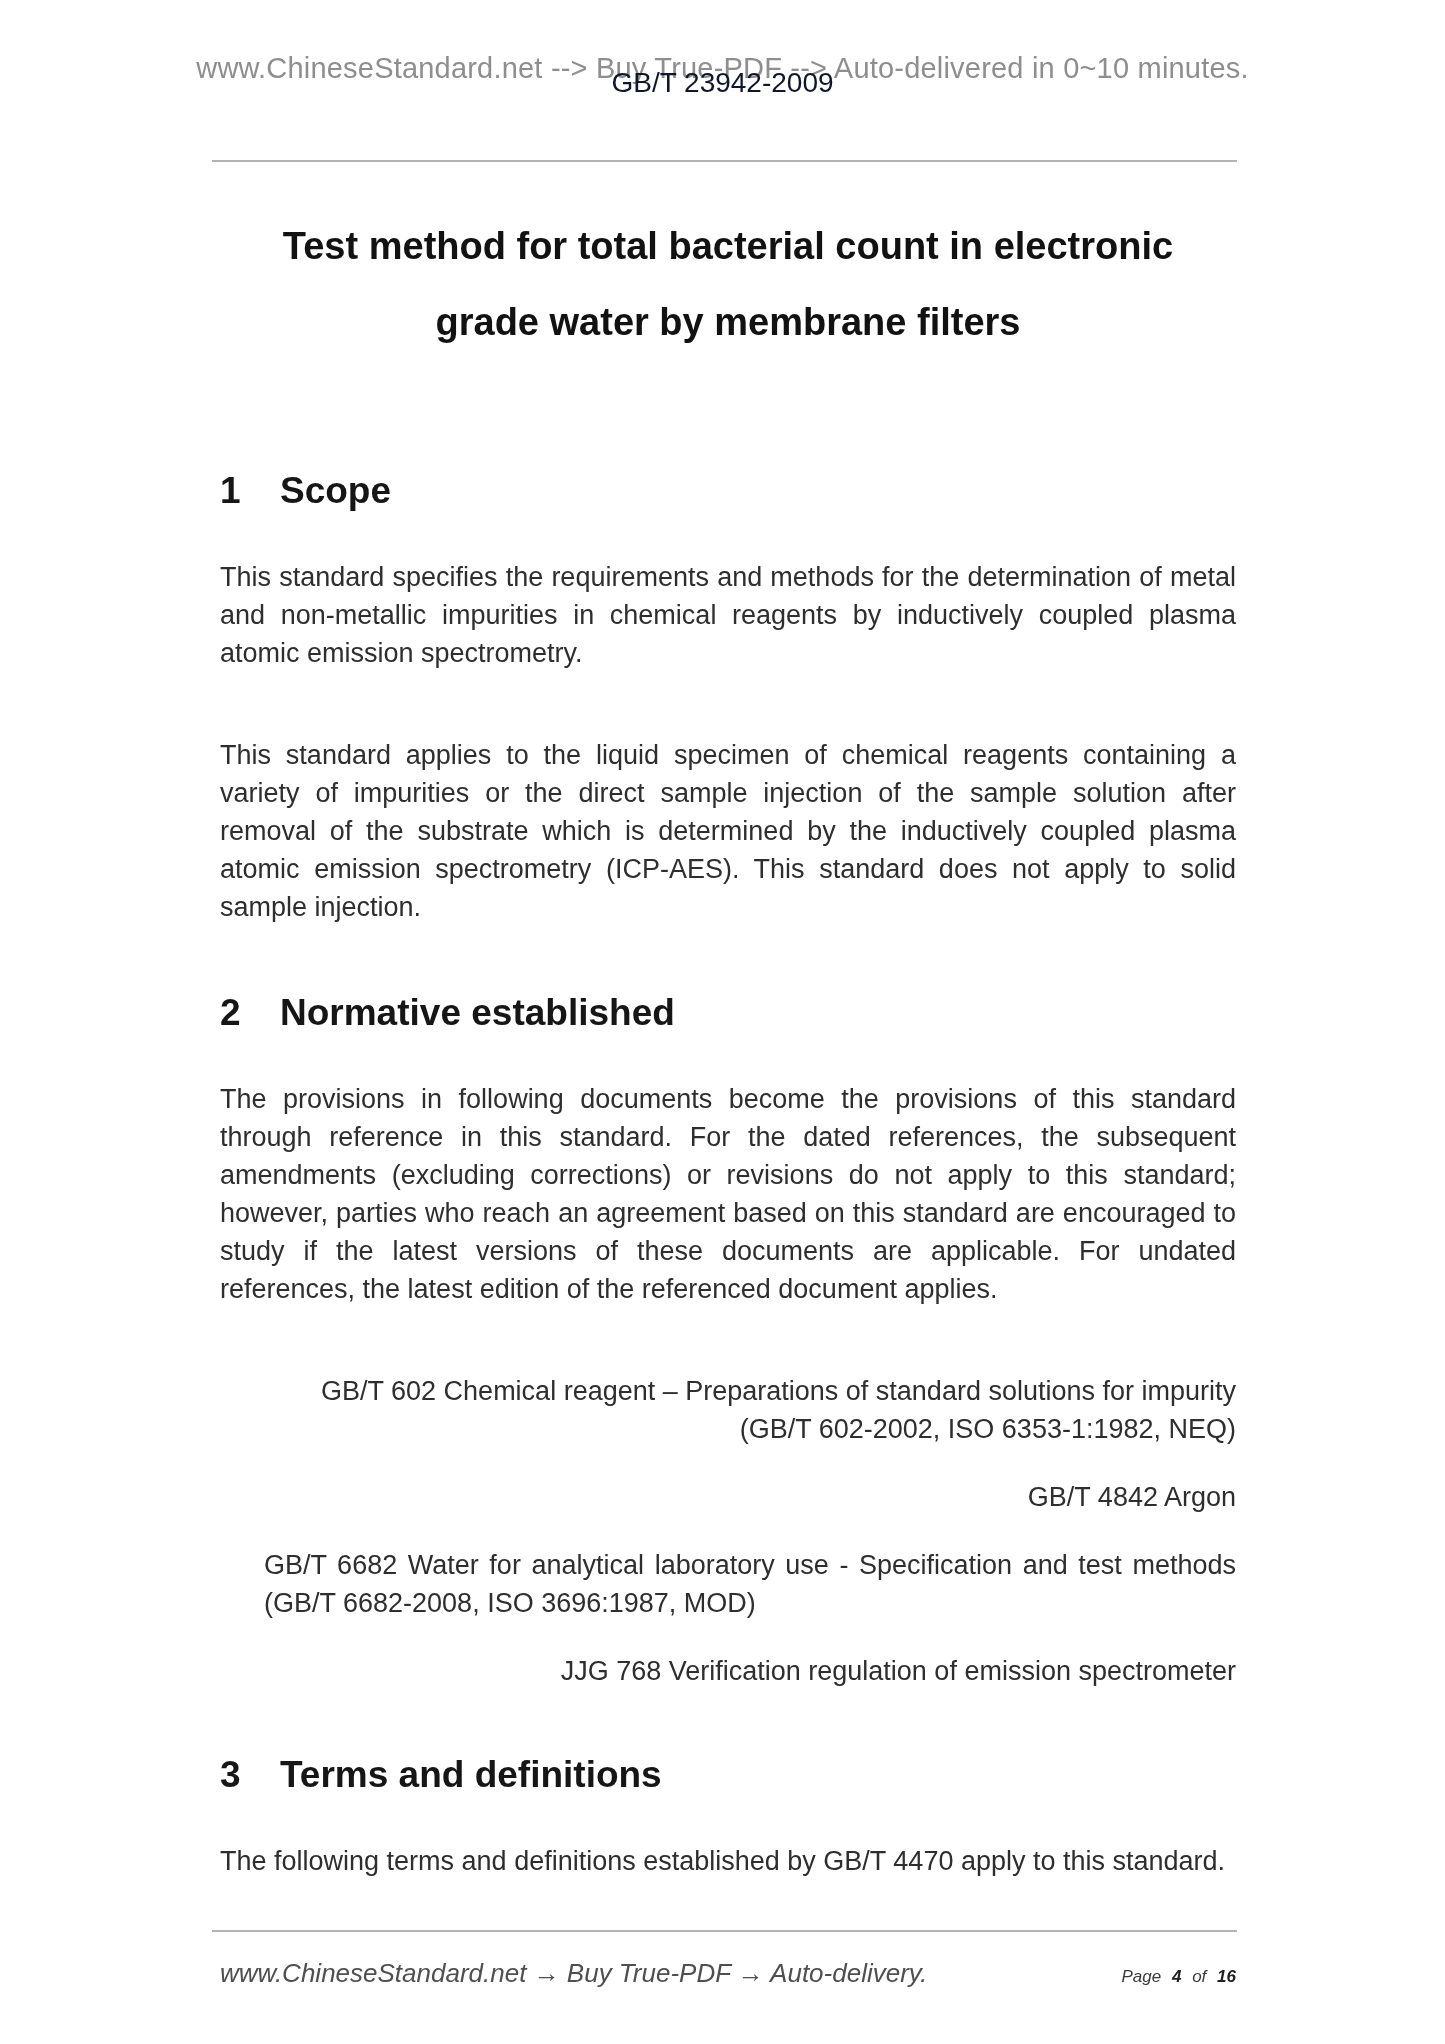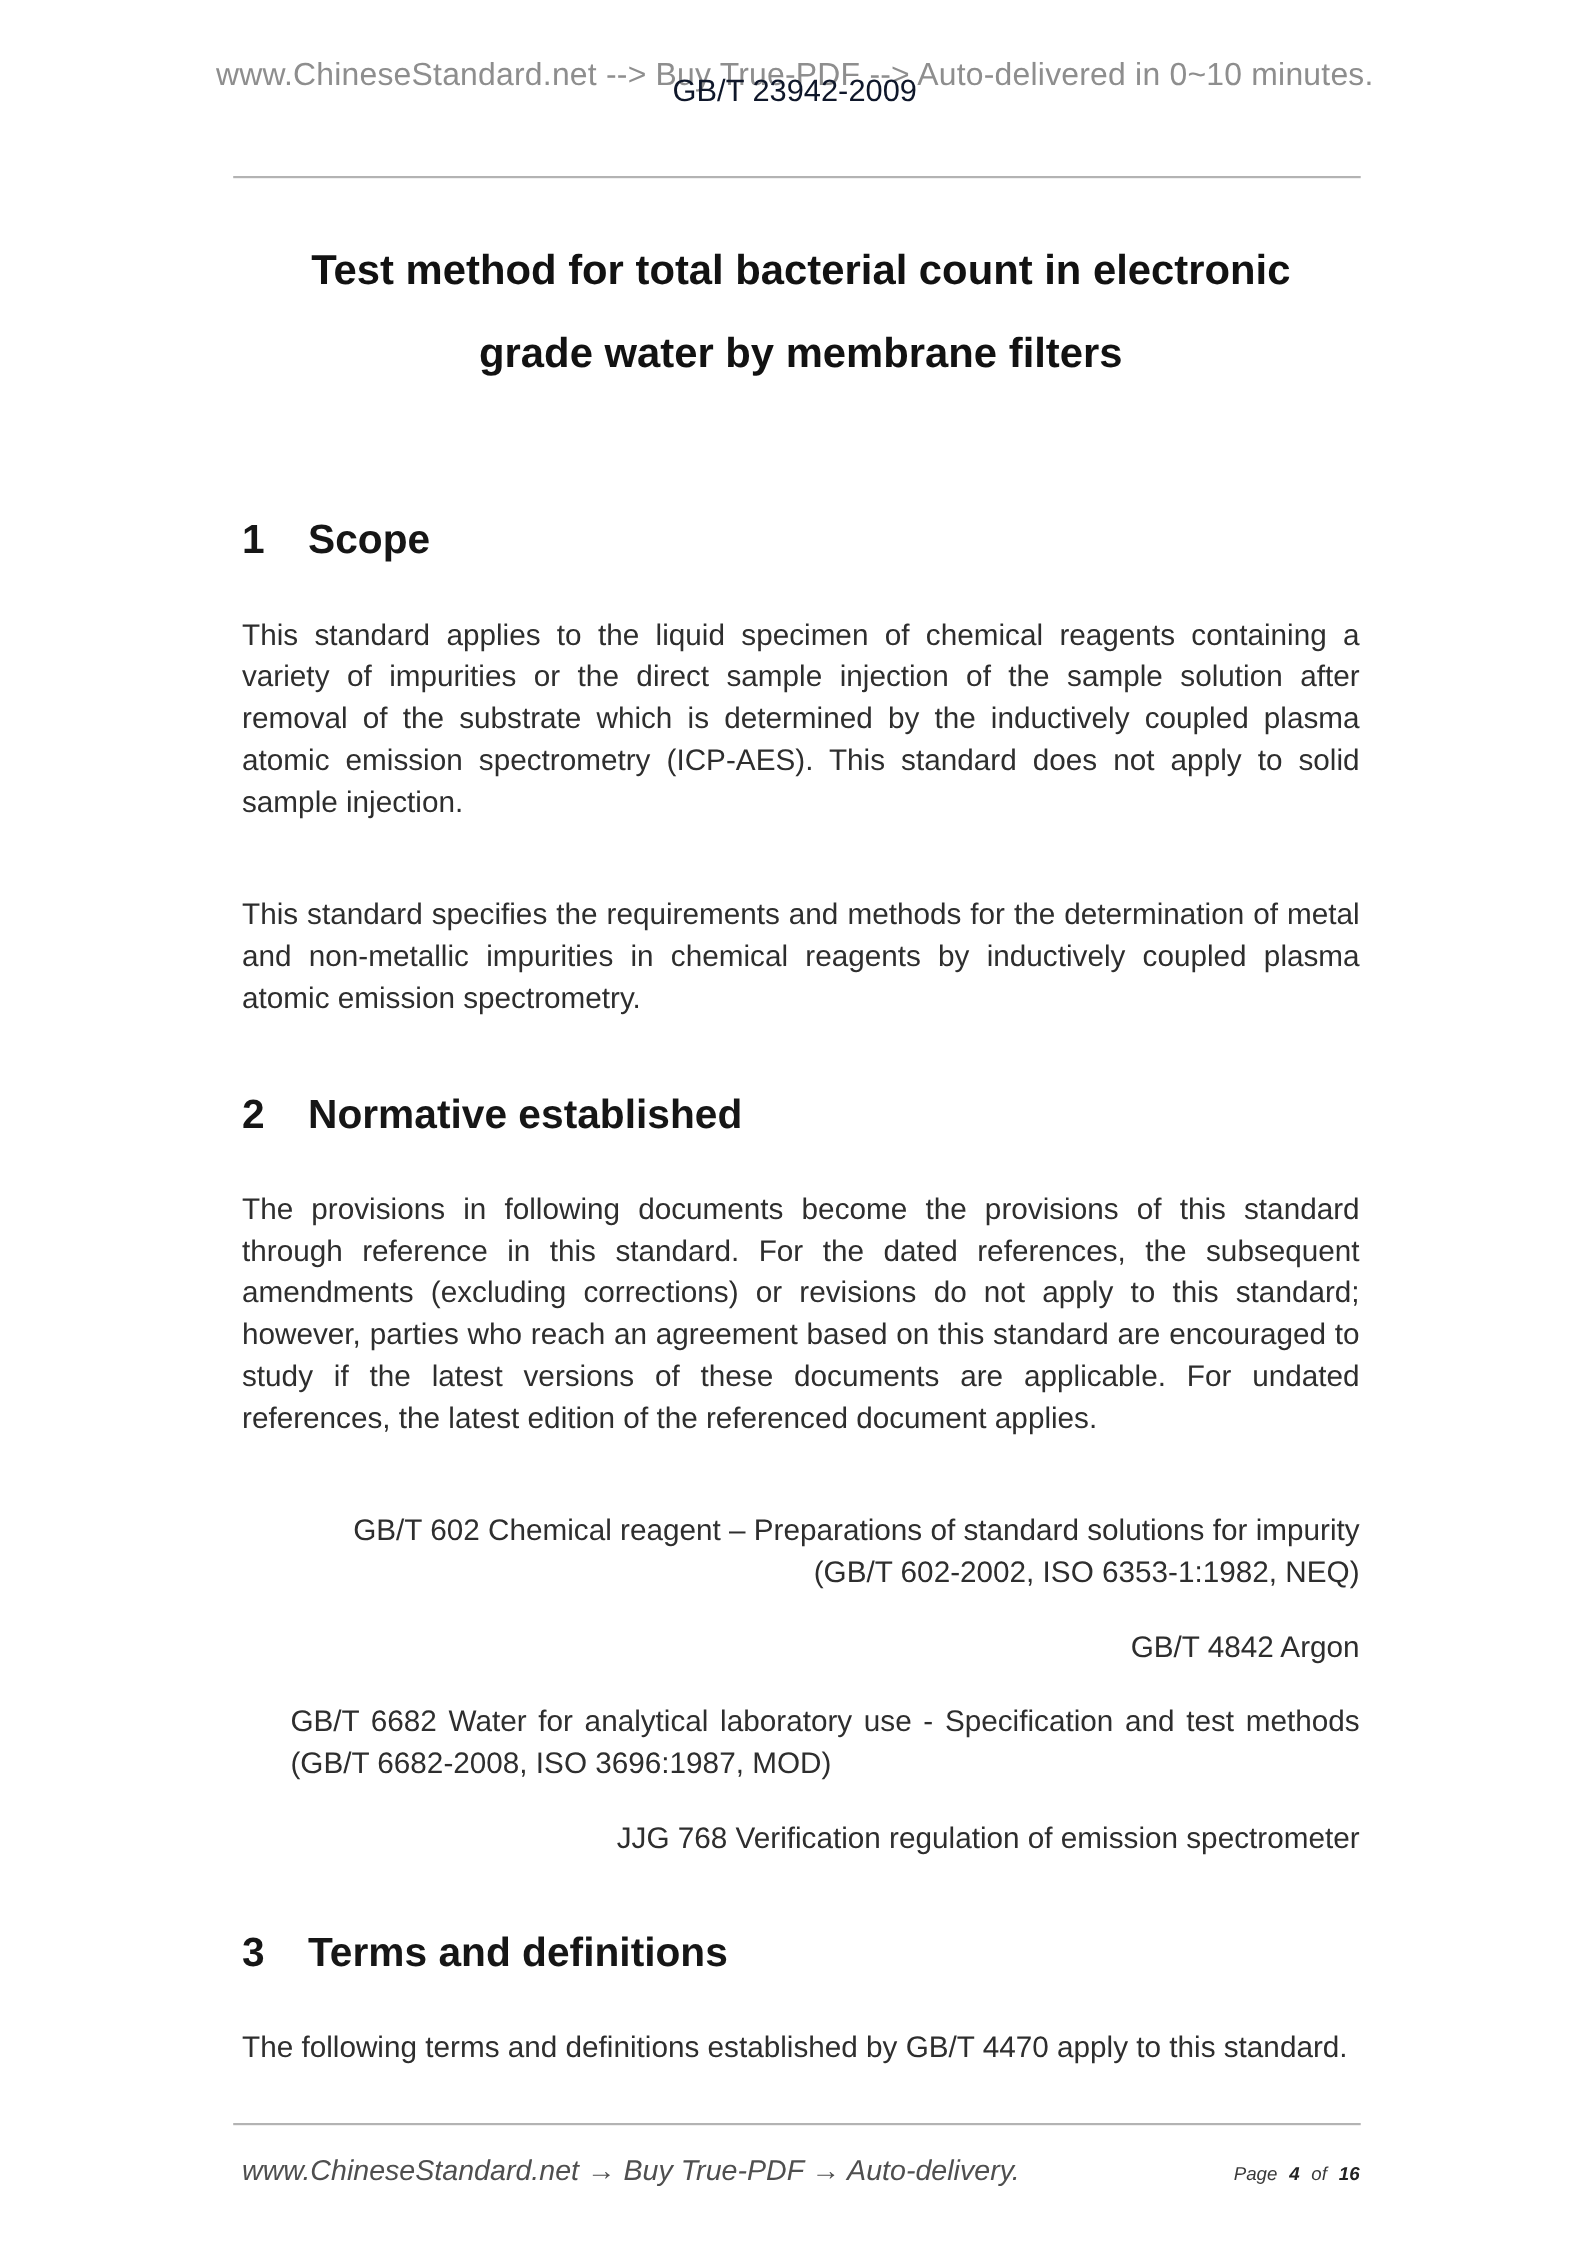--- a/index.html
+++ b/index.html
@@ -111,22 +111,22 @@
 
     <h1 class="doc-title">
       <span class="title-line">Test method for total bacterial count in electronic</span>
       <span class="title-line">grade water by membrane filters</span>
     </h1>
 
     <section>
       <h2 class="sec-heading">
         <span class="sec-num">1</span><span class="sec-title">Scope</span>
       </h2>
+      <p class="para">This standard specifies the requirements and methods for the determination of metal and non-metallic impurities in chemical reagents by inductively coupled plasma atomic emission spectrometry.</p>
       <p class="para">This standard applies to the liquid specimen of chemical reagents containing a variety of impurities or the direct sample injection of the sample solution after removal of the substrate which is determined by the inductively coupled plasma atomic emission spectrometry (ICP-AES). This standard does not apply to solid sample injection.</p>
-      <p class="para">This standard specifies the requirements and methods for the determination of metal and non-metallic impurities in chemical reagents by inductively coupled plasma atomic emission spectrometry.</p>
     </section>
 
     <section>
       <h2 class="sec-heading">
         <span class="sec-num">2</span><span class="sec-title">Normative established</span>
       </h2>
       <p class="para">The provisions in following documents become the provisions of this standard through reference in this standard. For the dated references, the subsequent amendments (excluding corrections) or revisions do not apply to this standard; however, parties who reach an agreement based on this standard are encouraged to study if the latest versions of these documents are applicable. For undated references, the latest edition of the referenced document applies.</p>
       <div class="ref-list">
         <p class="para ref no-justify">GB/T 602 Chemical reagent – Preparations of standard solutions for impurity (GB/T 602-2002, ISO 6353-1:1982, NEQ)</p>
         <p class="para ref no-justify">GB/T 4842 Argon</p>

